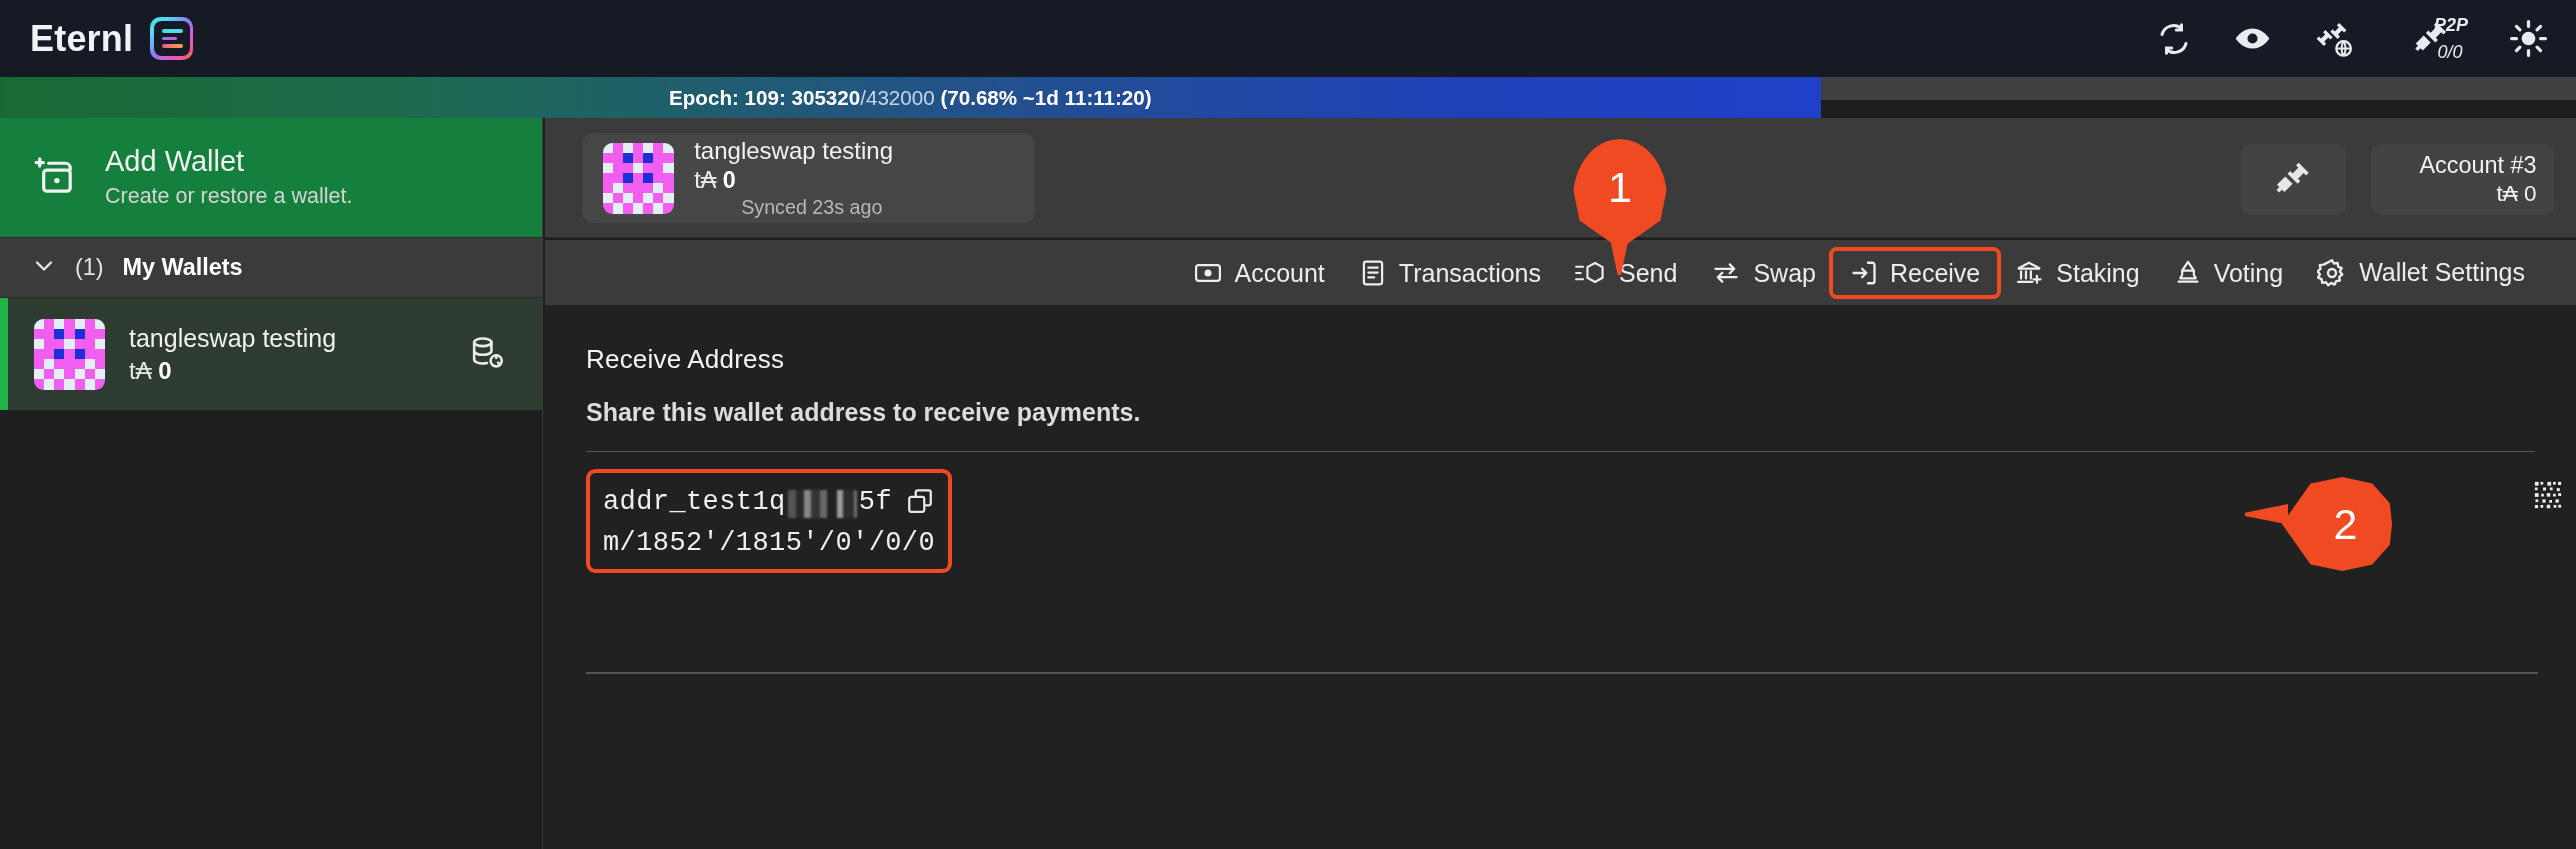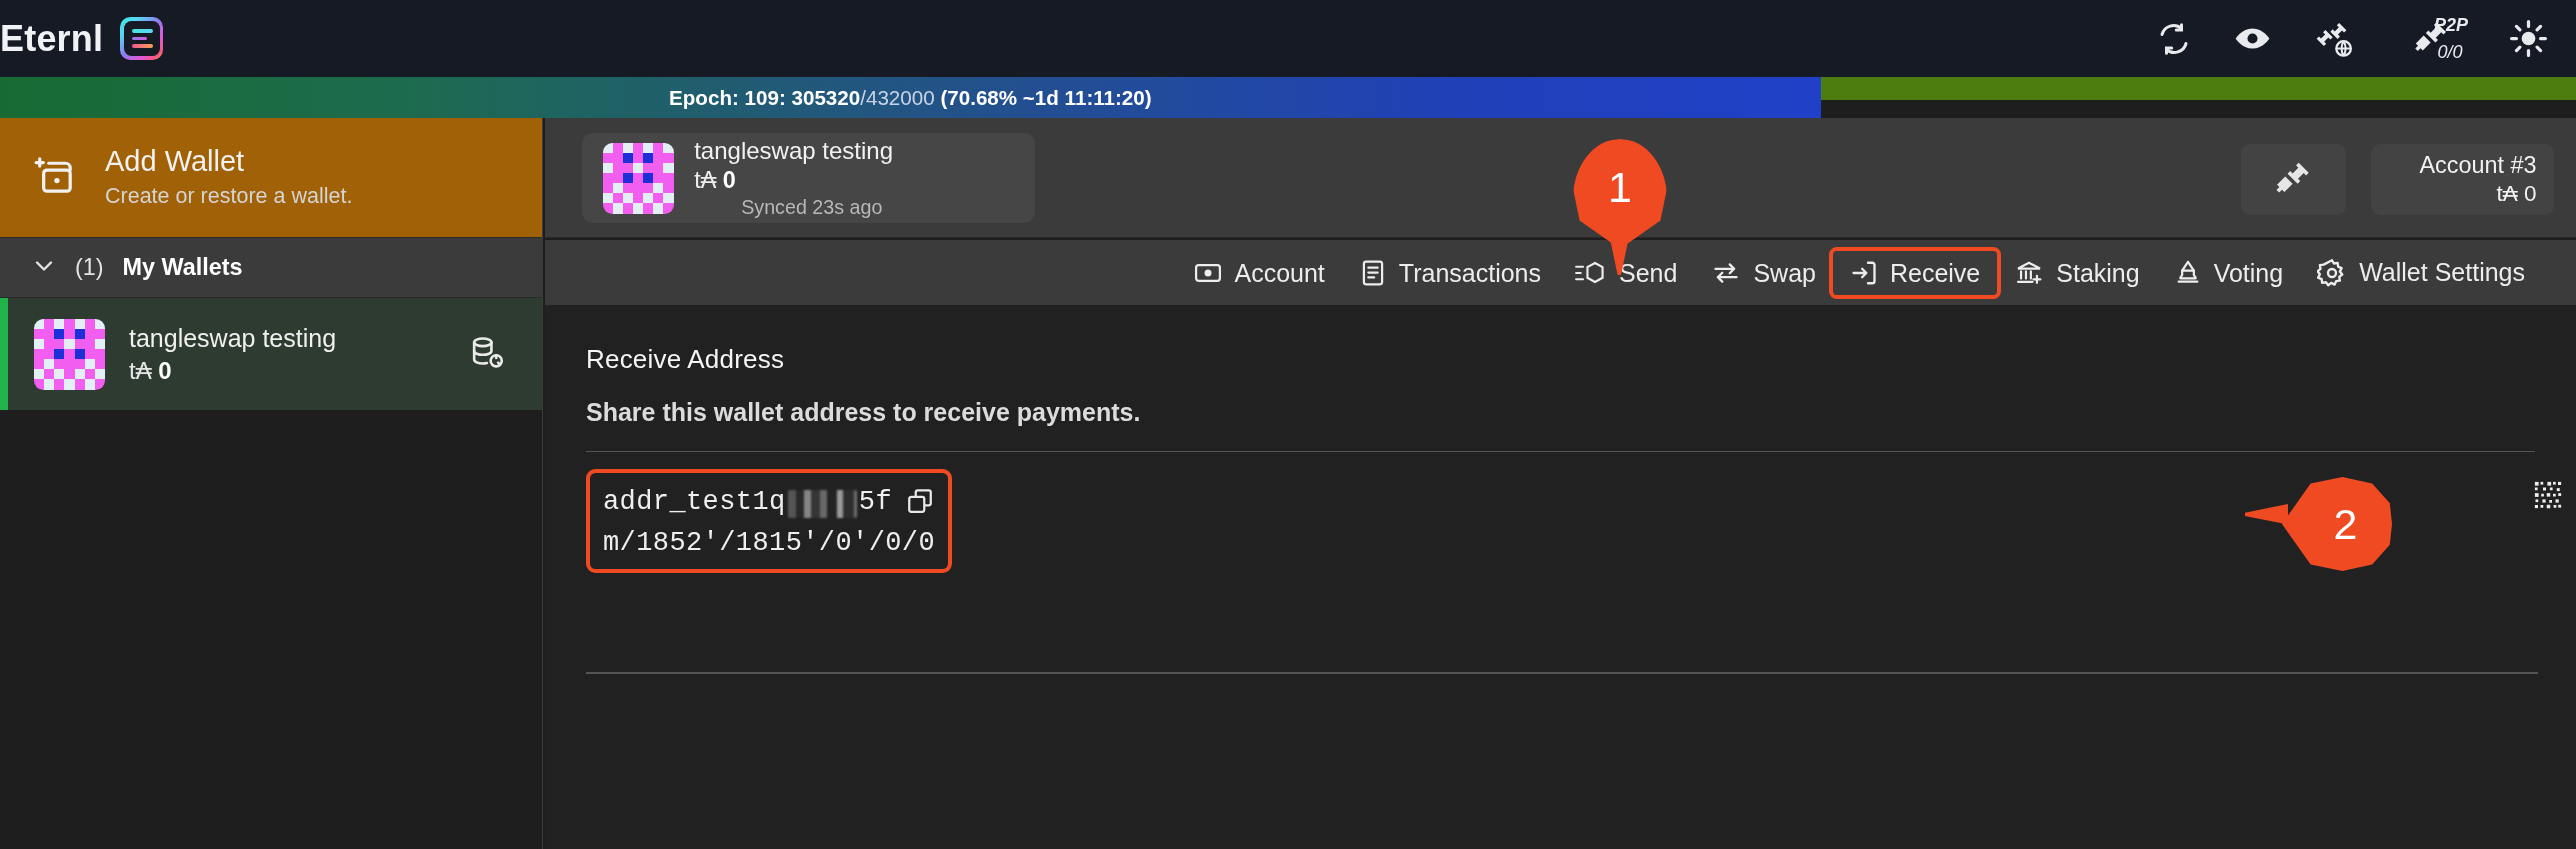--- a/index.html
+++ b/index.html
@@ -11,21 +11,21 @@
     overflow: hidden;
   }
   body { position: relative; }
 
   
   .topbar {
     position: absolute; top: 0; left: 0; width: 2576px; height: 77px;
     background: #151a24;
     display: flex; align-items: center;
   }
-  .brand { display: flex; align-items: center; gap: 17px; }
+  .brand { display: flex; align-items: center; gap: 17px; margin-left: 30px; }
   .brand-name { color: #f0f2f5; font-size: 36px; font-weight: 700; letter-spacing: 0.2px; }
   .brand-logo {
     width: 43px; height: 43px; border-radius: 10.3px; padding: 3.7px;
     background: linear-gradient(135deg,#3ee6e0 0%,#59d7f5 22%,#8a7df0 48%,#e456d6 72%,#f4587e 88%,#f79b3e 100%);
     display: flex; align-items: center; justify-content: center;
   }
   .brand-logo-inner {
     width: 100%; height: 100%; border-radius: 7.5px; background: #151a24;
     display: flex; flex-direction: column; justify-content: center; gap: 3.7px; padding: 7.5px 6.6px 7.5px 8.4px;
   }
@@ -39,40 +39,40 @@
     display: flex; align-items: center; gap: 41px;
   }
   .tb-icon { color: #e8eaed; display: flex; align-items: center; justify-content: center; position: relative; }
   .p2p-wrap { display: flex; flex-direction: column; align-items: center; position: relative; width: 73px; }
   .p2p-label { font-size: 18px; color: #e8eaed; font-weight: 600; position: absolute; top: -2.8px; right: 0px; font-style: italic; }
   .p2p-count { font-size: 18px; color: #e8eaed; font-weight: 500; position: absolute; bottom: -3.7px; right: 5.6px; font-style: italic; }
 
   
   .epoch-track {
     position: absolute; top: 77px; left: 0; width: 2576px; height: 23px;
-    background: #4d7c0f;
+    background: #404040;
   }
   .epoch-fill {
     position: absolute; top: 0; left: 0; height: 41px;
     background: linear-gradient(90deg,#176b32 0%,#1d6b4e 22%,#23508e 55%,#2040b8 80%,#2040c8 100%);
   }
   .epoch-text {
     position: absolute; top: 0; height: 41px; line-height: 41px;
     color: #ffffff; font-size: 20.6px; font-weight: 700; white-space: nowrap;
   }
   .epoch-text .dim { color: #c9d4e8; font-weight: 400; }
 
   
   .sidebar {
     position: absolute; top: 118px; left: 0; width: 543px; height: 732px;
     background: #1e1e1e;
     border-right: 1.9px solid #3b3b3b;
   }
   .add-wallet {
-    height: 120px; background: #a16207;
+    height: 120px; background: #15803d;
     display: flex; align-items: center; gap: 28px; padding-left: 34px;
     border-bottom: 1.9px solid #2a2a2a;
     cursor: pointer;
   }
   .add-wallet-text .t1 { color: #f1f1f1; font-size: 29px; font-weight: 500; line-height: 1.25; }
   .add-wallet-text .t2 { color: #d4d4d4; font-size: 21.5px; font-weight: 400; line-height: 1.5; }
 
   .my-wallets {
     height: 60px; background: #3b3b3b;
     display: flex; align-items: center; gap: 19px; padding-left: 32px;

